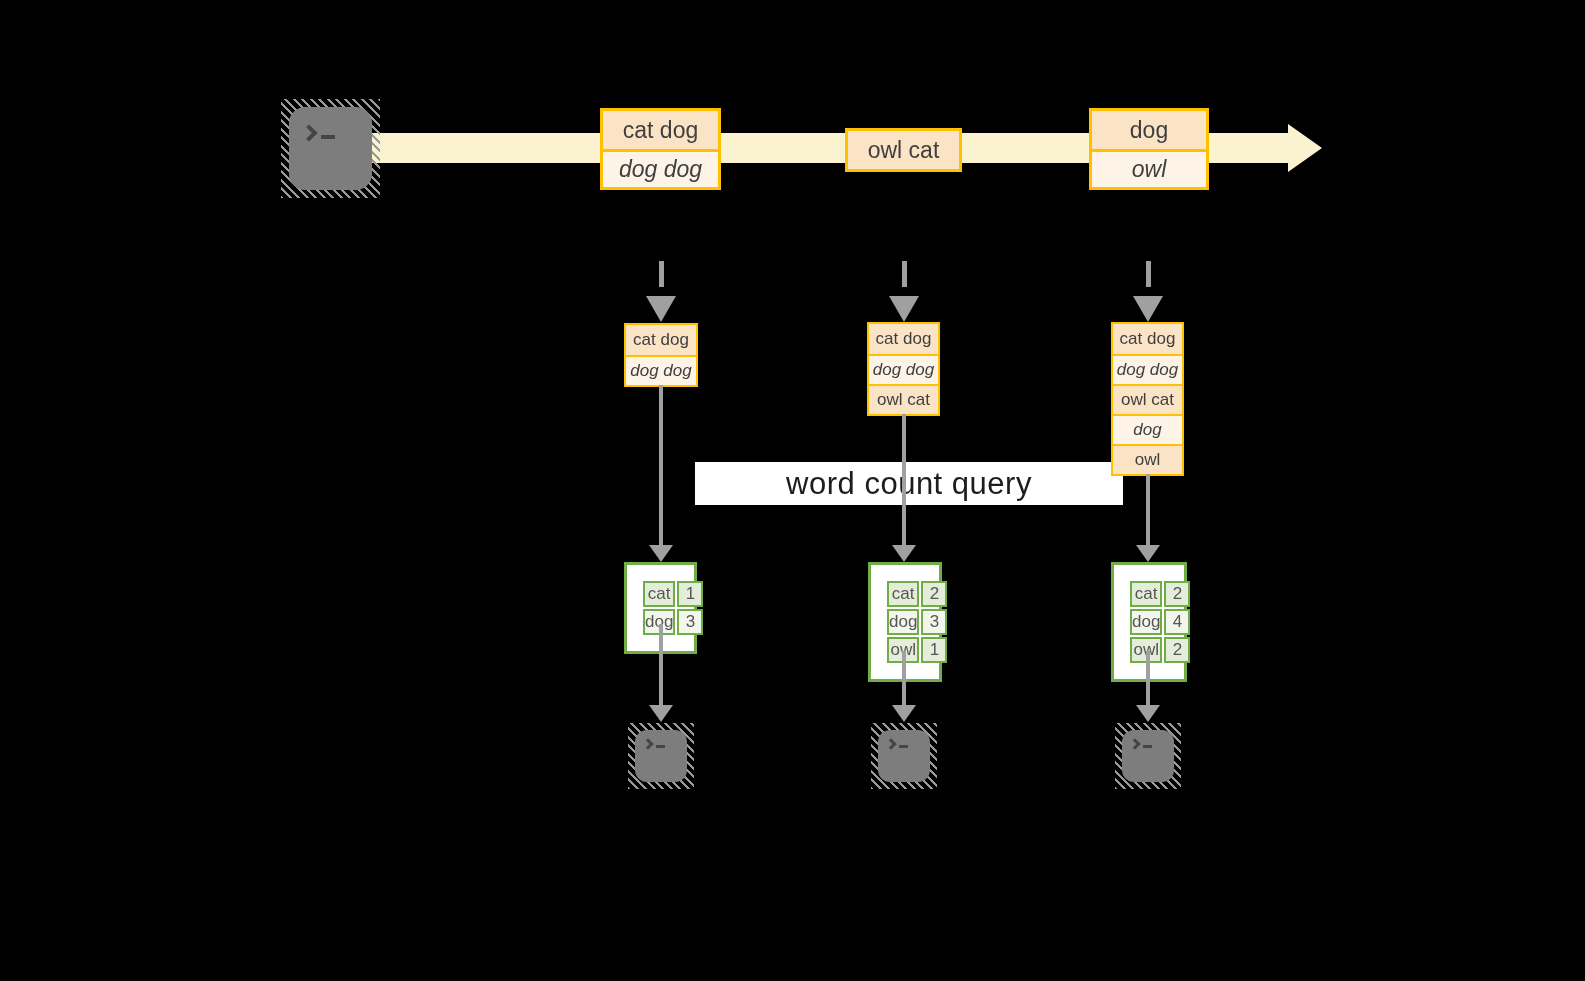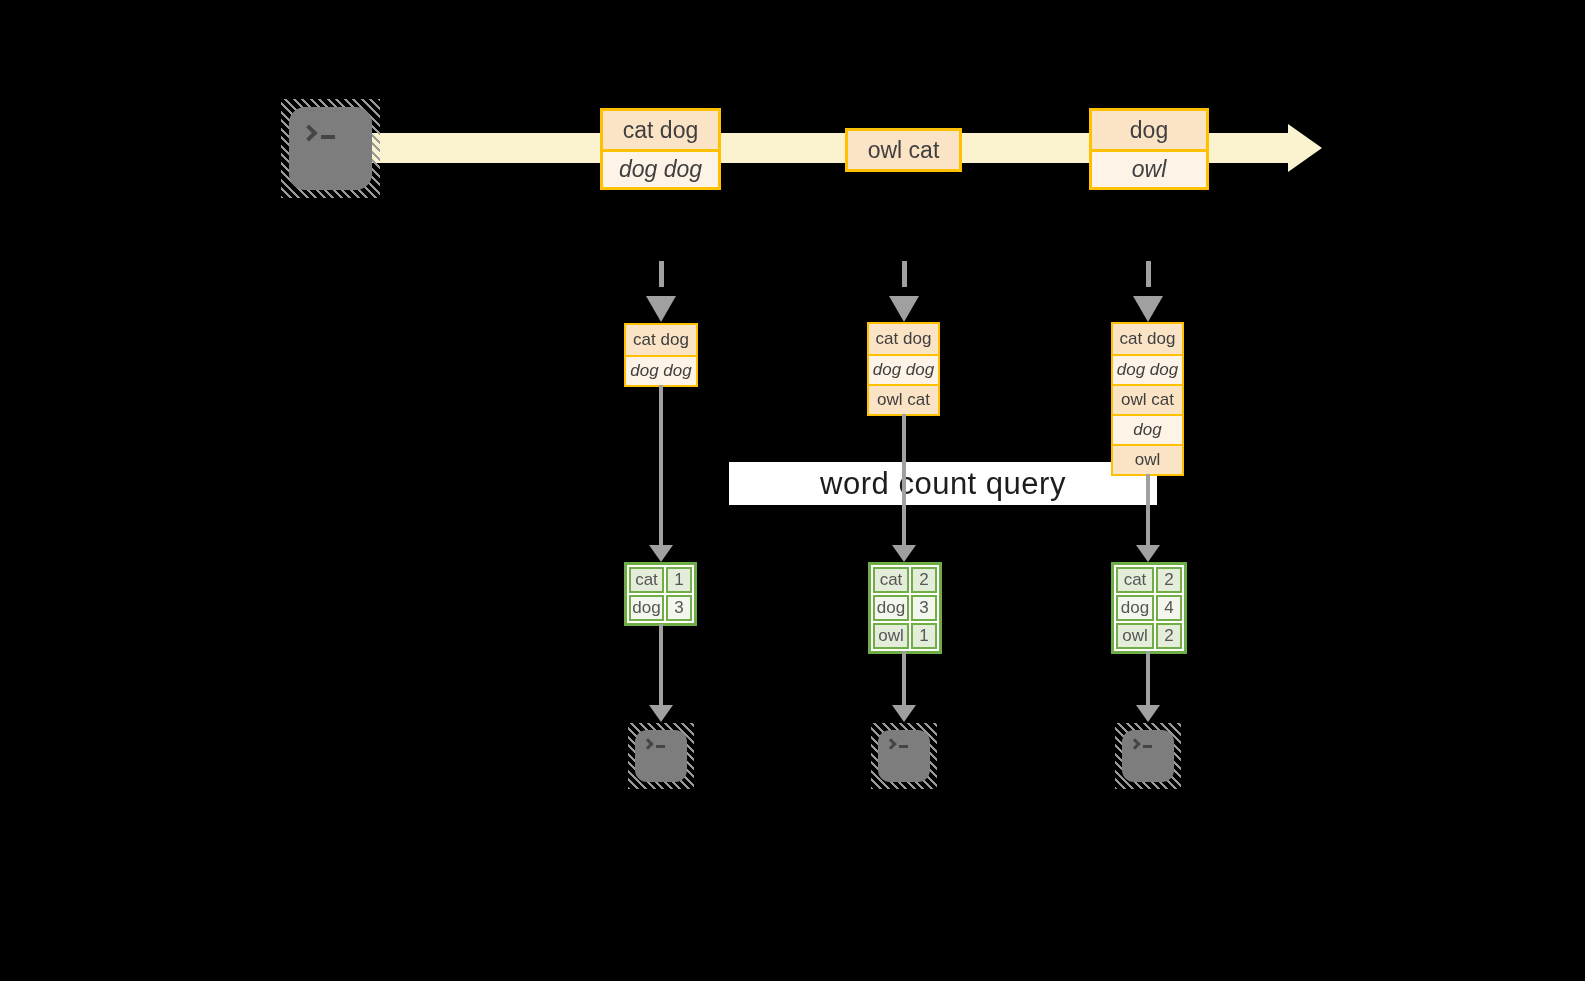--- a/index.html
+++ b/index.html
@@ -35,29 +35,29 @@
   .fb { background: var(--cream-fill, #FDF3E6); font-style: italic; }
   
   .dash { position: absolute; width: 5px; height: 26px; top: 261px; background: var(--arrow-gray, #a0a0a0); z-index: 2; }
   .tri-big { position: absolute; top: 296px; width: 0; height: 0; z-index: 2;
     border-left: 15px solid transparent; border-right: 15px solid transparent; border-top: 26px solid var(--arrow-gray, #a0a0a0); }
   
   .stack { position: absolute; z-index: 3; border: 2px solid var(--amber-border, #FFC000); }
   .stack .srow { height: 30px; display: flex; align-items: center; justify-content: center; font-size: 17px; color: var(--text-dark, #3f3f3f); }
   .stack .srow + .srow { border-top: 2px solid var(--amber-border, #FFC000); }
   
-  .queryband { position: absolute; left: 729px; top: 462px; width: 428px; height: 43px; background: #fff; z-index: 2;
+  .queryband { position: absolute; left: 695px; top: 462px; width: 428px; height: 43px; background: #fff; z-index: 2;
     display: flex; align-items: center; justify-content: center; font-size: 31px; font-weight: 300; color: #1d1d1d; letter-spacing: 0.5px; }
   
   .aline { position: absolute; width: 4px; background: var(--arrow-gray, #a0a0a0); z-index: 4; }
   .ahead { position: absolute; width: 0; height: 0; z-index: 4;
     border-left: 12px solid transparent; border-right: 12px solid transparent; border-top: 17px solid var(--arrow-gray, #a0a0a0); }
   
   .counts { position: absolute; z-index: 3; background: #fff; border: 3px solid var(--green-border, #70AD47);
-    padding: 2px; display: grid; grid-template-columns: 1fr 26px; gap: 2px; }
+    padding: 16px; display: grid; grid-template-columns: 1fr 26px; gap: 2px; }
   .cell { border: 2px solid var(--green-border, #70AD47); height: 26px; display: flex; align-items: center; justify-content: center;
     font-size: 17px; color: #565656; }
   .ga { background: var(--green-fill, #E4EDDA); }
   .gb { background: var(--green-fill-light, #F2F6EC); }
 </style>
 </head>
 <body>
 
 <div class="canvas">
 

